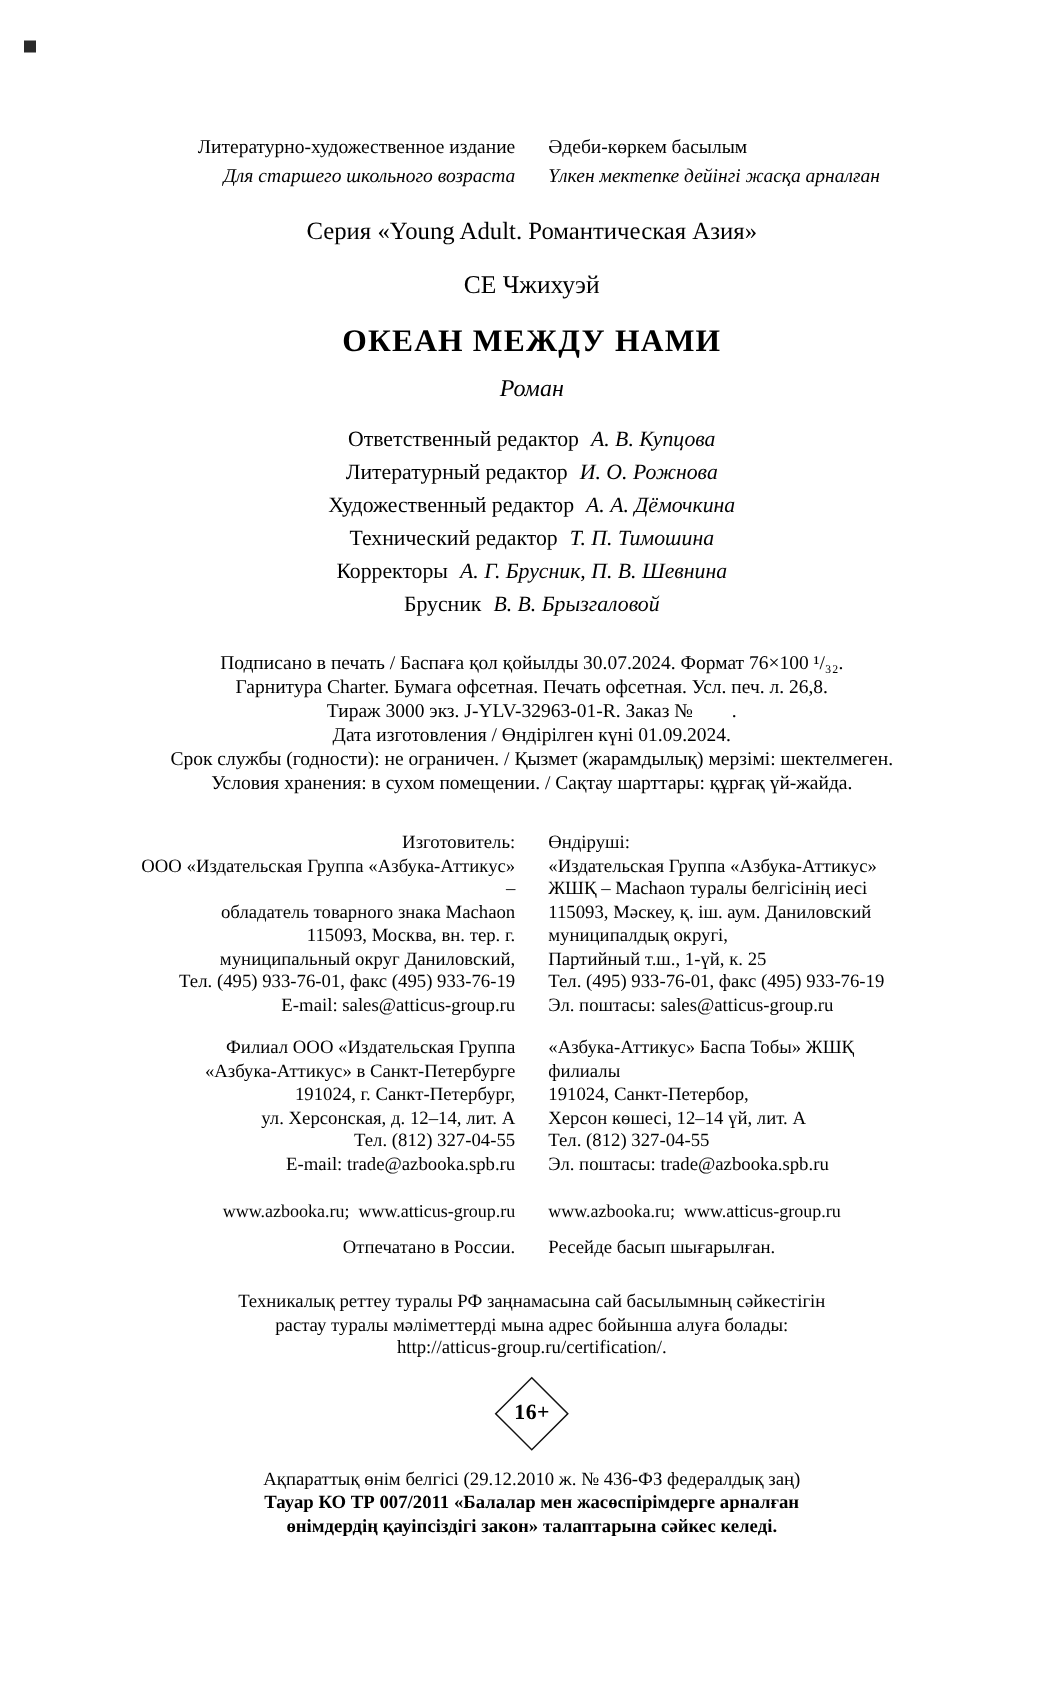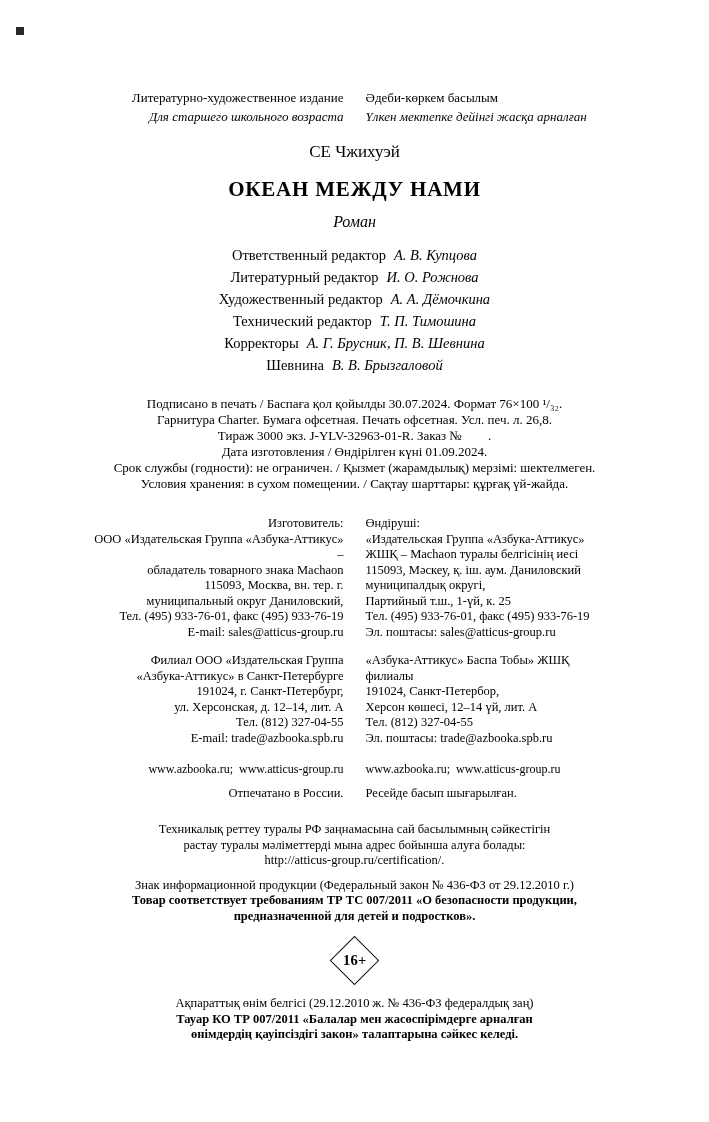--- a/index.html
+++ b/index.html
@@ -69,20 +69,21 @@
       <div class="col-l">
         <div>Литературно-художественное издание</div>
         <div class="it">Для старшего школьного возраста</div>
       </div>
       <div class="col-r">
         <div>Әдеби-көркем басылым</div>
         <div class="it">Үлкен мектепке дейінгі жасқа арналған</div>
       </div>
     </div>
 
+    <div class="series c">Серия «Young Adult. Романтическая Азия»</div>
     <div class="author c">СЕ Чжихуэй</div>
     <div class="book-title c">ОКЕАН МЕЖДУ НАМИ</div>
     <div class="subtitle c it">Роман</div>
 
     <div class="staff c">
       <div>
         <span>Ответственный редактор</span><span class="nm">А. В. Купцова</span>
       </div>
       <div>
         <span>Литературный редактор</span><span class="nm">И. О. Рожнова</span>
@@ -90,21 +91,21 @@
       <div>
         <span>Художественный редактор</span><span class="nm">А. А. Дёмочкина</span>
       </div>
       <div>
         <span>Технический редактор</span><span class="nm">Т. П. Тимошина</span>
       </div>
       <div>
         <span>Корректоры</span><span class="nm">А. Г. Брусник, П. В. Шевнина</span>
       </div>
       <div>
-        <span>Шевнина</span><span class="nm">В. В. Брызгаловой</span>
+        <span>Брусник</span><span class="nm">В. В. Брызгаловой</span>
       </div>
     </div>
 
     <div class="print-info c">
       <div>Подписано в печать / Баспаға қол қойылды 30.07.2024. Формат 76×100 ¹/₃₂.</div>
       <div>Гарнитура Charter. Бумага офсетная. Печать офсетная. Усл. печ. л. 26,8.</div>
       <div>Тираж 3000 экз. J-YLV-32963-01-R. Заказ №&nbsp;&nbsp;&nbsp;&nbsp;&nbsp;&nbsp;&nbsp;&nbsp;.</div>
       <div>Дата изготовления / Өндірілген күні 01.09.2024.</div>
       <div>Срок службы (годности): не ограничен. / Қызмет (жарамдылық) мерзімі: шектелмеген.</div>
       <div>Условия хранения: в сухом помещении. / Сақтау шарттары: құрғақ үй-жайда.</div>
@@ -159,25 +160,20 @@
       <div class="col-l">Отпечатано в России.</div>
       <div class="col-r">Ресейде басып шығарылған.</div>
     </div>
 
     <div class="cert c">
       <div>Техникалық реттеу туралы РФ заңнамасына сай басылымның сәйкестігін</div>
       <div>растау туралы мәліметтерді мына адрес бойынша алуға болады:</div>
       <div>http://atticus-group.ru/certification/.</div>
     </div>
 
-    <div class="info-sign c">
-      <div>Знак информационной продукции (Федеральный закон № 436-ФЗ от 29.12.2010 г.)</div>
-      <div class="b">Товар соответствует требованиям ТР ТС 007/2011 «О безопасности продукции,</div>
-      <div class="b">предназначенной для детей и подростков».</div>
-    </div>
 
     <div class="diamond-wrap">
       <div class="age-diamond">
         <span class="age-text">16+</span>
       </div>
     </div>
 
     <div class="info-sign-kk c">
       <div>Ақпараттық өнім белгісі (29.12.2010 ж. № 436-ФЗ федералдық заң)</div>
       <div class="b">Тауар КО ТР 007/2011 «Балалар мен жасөспірімдерге арналған</div>

